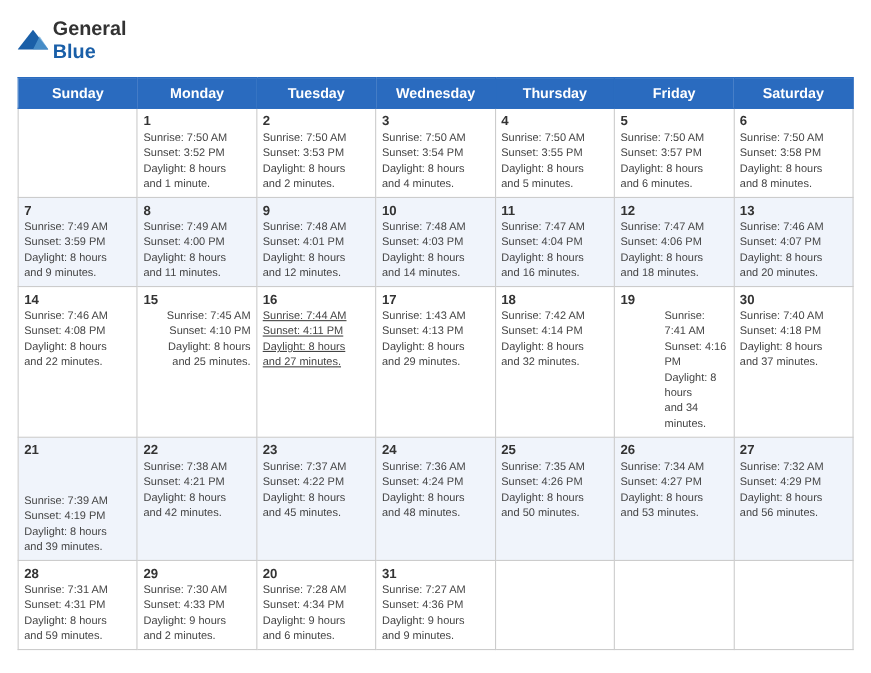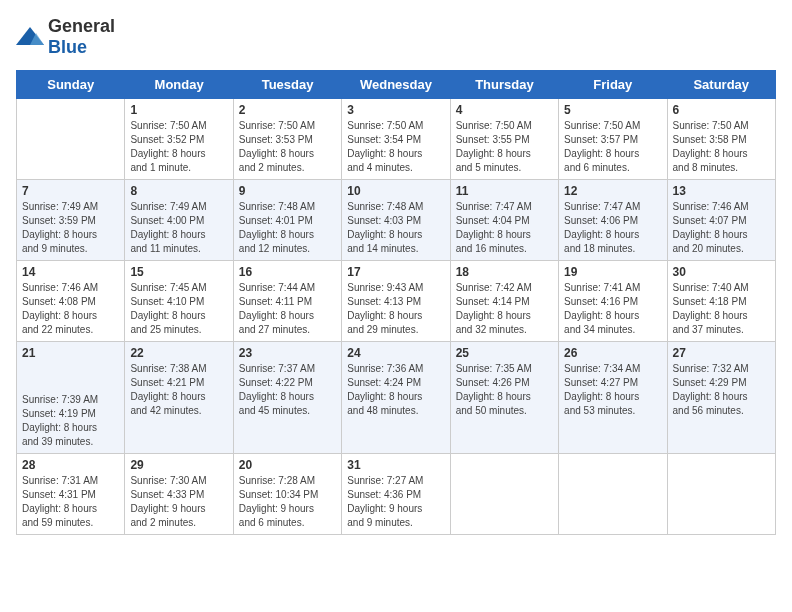--- a/index.html
+++ b/index.html
@@ -222,49 +222,49 @@
       <tr>
         <td>
           <span class="day-number">14</span>
           <div class="day-info" style="white-space: pre-line;">Sunrise: 7:46 AM
 Sunset: 4:08 PM
 Daylight: 8 hours
 and 22 minutes.</div>
         </td>
         <td>
           <span class="day-number">15</span>
-          <div class="day-info" style="white-space: pre-line;">Sunrise: 7:45 AM
+          <div class="day-info" style="white-space: pre-line; text-align: right;">Sunrise: 7:45 AM
 Sunset: 4:10 PM
 Daylight: 8 hours
 and 25 minutes.</div>
         </td>
         <td>
           <span class="day-number">16</span>
-          <div class="day-info" style="white-space: pre-line;">Sunrise: 7:44 AM
+          <div class="day-info" style="white-space: pre-line; text-decoration: underline;">Sunrise: 7:44 AM
 Sunset: 4:11 PM
 Daylight: 8 hours
 and 27 minutes.</div>
         </td>
         <td>
           <span class="day-number">17</span>
-          <div class="day-info" style="white-space: pre-line;">Sunrise: 9:43 AM
+          <div class="day-info" style="white-space: pre-line;">Sunrise: 1:43 AM
 Sunset: 4:13 PM
 Daylight: 8 hours
 and 29 minutes.</div>
         </td>
         <td>
           <span class="day-number">18</span>
           <div class="day-info" style="white-space: pre-line;">Sunrise: 7:42 AM
 Sunset: 4:14 PM
 Daylight: 8 hours
 and 32 minutes.</div>
         </td>
         <td>
           <span class="day-number">19</span>
-          <div class="day-info" style="white-space: pre-line;">Sunrise: 7:41 AM
+          <div class="day-info" style="white-space: pre-line; margin-left: 40px;">Sunrise: 7:41 AM
 Sunset: 4:16 PM
 Daylight: 8 hours
 and 34 minutes.</div>
         </td>
         <td>
           <span class="day-number">30</span>
           <div class="day-info" style="white-space: pre-line;">Sunrise: 7:40 AM
 Sunset: 4:18 PM
 Daylight: 8 hours
 and 37 minutes.</div>
@@ -332,21 +332,21 @@
         <td>
           <span class="day-number">29</span>
           <div class="day-info" style="white-space: pre-line;">Sunrise: 7:30 AM
 Sunset: 4:33 PM
 Daylight: 9 hours
 and 2 minutes.</div>
         </td>
         <td>
           <span class="day-number">20</span>
           <div class="day-info" style="white-space: pre-line;">Sunrise: 7:28 AM
-Sunset: 10:34 PM
+Sunset: 4:34 PM
 Daylight: 9 hours
 and 6 minutes.</div>
         </td>
         <td>
           <span class="day-number">31</span>
           <div class="day-info" style="white-space: pre-line;">Sunrise: 7:27 AM
 Sunset: 4:36 PM
 Daylight: 9 hours
 and 9 minutes.</div>
         </td>

